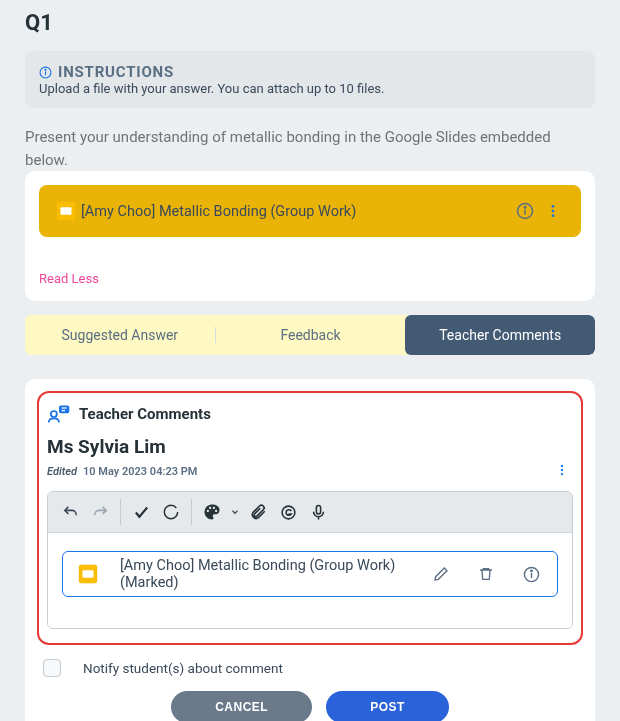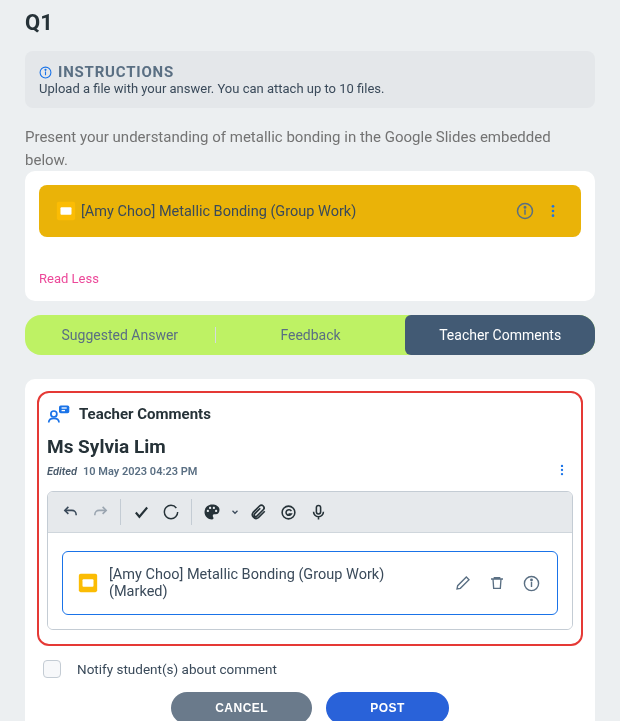--- a/index.html
+++ b/index.html
@@ -10,42 +10,42 @@
     .info-icon { display: inline-flex; }
     .inst-label { font-size: 15px; font-weight: 700; letter-spacing: 0.8px; color: #5a6f83; }
     .inst-text { font-size: 13px; color: #3a4a5a; }
     .prompt-text { font-size: 15px; line-height: 1.5; color: #737373; }
     .file-card { background: #fff; border-radius: 10px; padding: 14px; }
     .file-row { background: #eab308; border-radius: 8px; padding: 14px 16px; display: flex; align-items: center; gap: 4px; }
     .slides-icon { width: 22px; height: 22px; display: inline-flex; align-items: center; justify-content: center; flex-shrink: 0; }
     .file-name { flex: 1; font-size: 14.5px; color: #3a4a5a; }
     .row-icon-btn { width: 24px; height: 24px; display: inline-flex; align-items: center; justify-content: center; cursor: pointer; color: #5a6f83; }
     .read-less { color: #ec4899; font-size: 13px; margin-top: 34px; display: inline-block; cursor: pointer; }
-    .tabs { display: flex; background: #bef264; border-radius: 16px; margin-top: 14px; overflow: hidden; }
+    .tabs { display: flex; background: #fef9c3; border-radius: 6px; margin-top: 14px; overflow: hidden; }
     .tab { flex: 1; text-align: center; padding: 12px 8px; font-size: 14px; color: #5a6f83; cursor: pointer; position: relative; }
     .tab-divider { width: 1px; background: #d5dbe0; margin: 12px 0; }
     .tab.active { background: #425a74; color: #fff; border-radius: 6px; }
     .comments-panel { background: #fff; border-radius: 10px; margin-top: 24px; padding: 12px; }
     .highlight-box { border: 2px solid #e53935; border-radius: 12px; padding: 10px 8px 14px; }
     .comments-header { display: flex; align-items: center; gap: 8px; margin-bottom: 10px; }
     .comments-icon { display: inline-flex; }
     .comments-title { font-size: 15px; font-weight: 700; color: #263238; }
     .teacher-name { font-size: 19px; font-weight: 700; color: #263238; }
     .edit-line { display: flex; align-items: center; gap: 6px; }
     .edited { font-size: 11px; font-style: italic; font-weight: 600; color: #495a6b; text-align: center; }
     .timestamp { font-size: 11px; font-weight: 600; color: #5a6f83; }
     .edit-dots { margin-left: auto; color: #1a73e8; cursor: pointer; padding: 4px; }
     .editor { border: 1px solid #c4ccd4; border-radius: 6px; margin-top: 6px; overflow: hidden; }
     .toolbar { background: #e6e9ec; border-bottom: 1px solid #cfd6dc; padding: 6px 8px; display: flex; align-items: center; gap: 2px; }
     .tool-btn { width: 28px; height: 28px; display: inline-flex; align-items: center; justify-content: center; cursor: pointer; color: #3a4a5a; border-radius: 3px; }
     .tool-sep { width: 1px; height: 26px; background: #c4ccd4; margin: 0 4px; }
     .editor-body { background: #fff; min-height: 95px; padding: 18px 14px 14px; }
-    .marked-row { border: 1px solid #1a73e8; border-radius: 6px; padding: 14px 14px; display: flex; align-items: center; gap: 10px; background: #fff; }
+    .marked-row { border: 1px solid #1a73e8; border-radius: 6px; padding: 5px 14px; display: flex; align-items: center; gap: 21px; background: #fff; }
     .marked-name { flex: 1; font-size: 14.5px; color: #3a4a5a; }
-    .notify-row { display: flex; align-items: center; gap: 16px; margin-top: 14px; padding-left: 6px; }
+    .notify-row { display: flex; align-items: center; gap: 22px; margin-top: 14px; padding-left: 6px; }
     .checkbox { width: 18px; height: 18px; border: 1.5px solid #c4ccd4; border-radius: 4px; background: #f7f8fa; cursor: pointer; }
     .notify-label { font-size: 13.5px; color: #3a4a5a; }
     .btn-row { display: flex; justify-content: center; gap: 14px; margin-top: 14px; }
     .btn { padding: 9px 44px; border-radius: 20px; font-size: 12px; font-weight: 600; letter-spacing: 0.5px; cursor: pointer; border: none; color: #fff; }
     .btn-cancel { background: #6a7a8b; }
     .btn-post { background: #2962d9; }
   </style>
 </head>
 <body>
 

